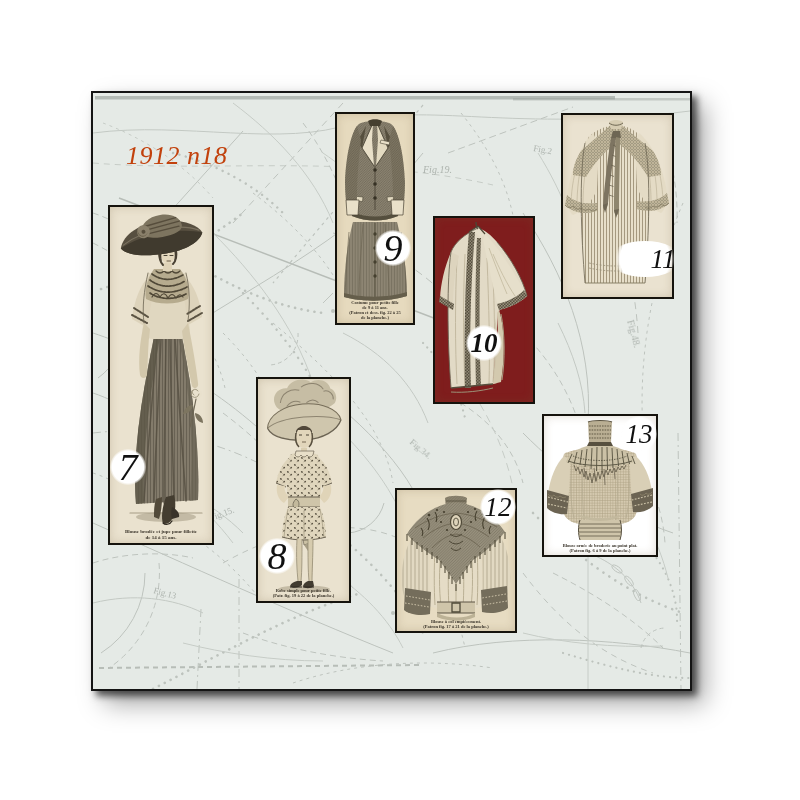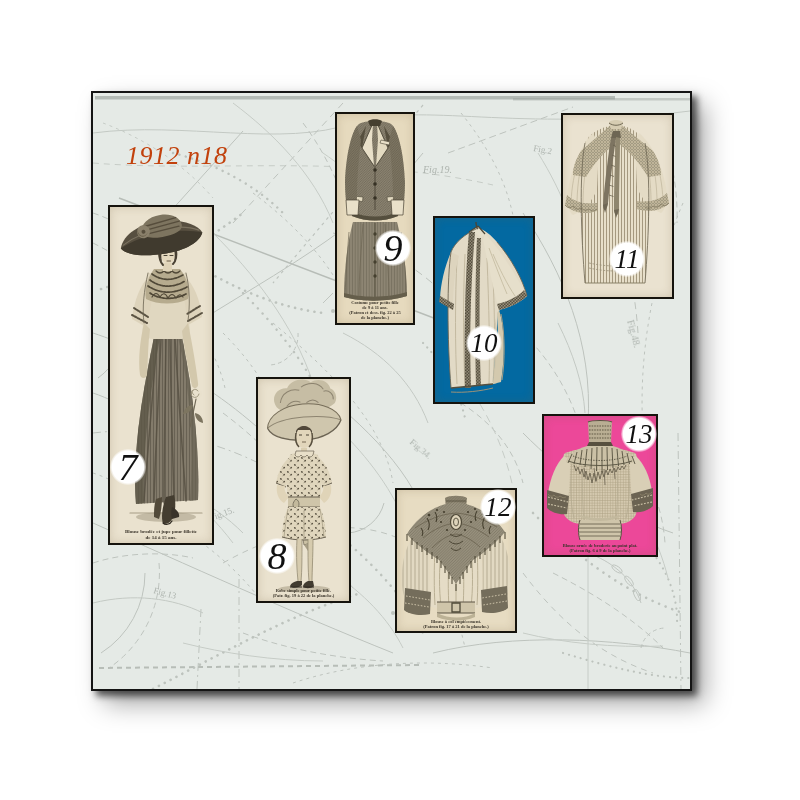--- a/index.html
+++ b/index.html
@@ -269,21 +269,21 @@
 
     <div class="cap" style="bottom:3px;font-size:4.5px;">Costume pour petite fille<br>de 9 à 11 ans.<br>(Patron et dess. fig. 22 à 25<br>de la planche.)</div>
 
     <div class="badge" style="left:38px;top:116px;width:36px;height:36px;">
         <svg width="36" height="36" viewBox="0 0 36 36">
           <text x="18" y="18" text-anchor="middle" dominant-baseline="central" font-family="Liberation Serif, serif" font-style="italic" font-size="38" fill="#101010">9</text>
         </svg>
       </div>
   </div>
 
-  <div class="panel" id="p10" style="left:340px;top:123px;width:102px;height:188px;background:#0369a1;">
+  <div class="panel" id="p10" style="left:340px;top:123px;width:102px;height:188px;background:#7f1d1d;font-weight:bold;">
     <svg viewBox="0 0 98 184" width="98" height="184">
       <defs>
         <pattern id="chk10" width="3" height="3" patternUnits="userSpaceOnUse">
             <rect width="1.5" height="1.5" fill="#ded5bd"></rect>
             <rect x="1.5" y="1.5" width="1.5" height="1.5" fill="#ded5bd"></rect>
           </pattern>
       </defs>
       <g id="art10">
 
         <path d="M43,10 C30,16 20,24 16,34 C12,60 12,120 16,170 L58,166 C60,140 62,110 63,95 L66,90 C74,84 86,80 92,78 C88,62 76,40 62,24 C56,17 50,12 43,10 Z" fill="#e2dac6"></path>
@@ -372,21 +372,21 @@
         <path d="M40,90 l5,-2 l-3,10 Z M51,95 l5,-1 l-3,9 Z" fill="#6e6654"></path>
 
         <path d="M26,148 C44,152 62,152 80,148 M26,153 C44,157 62,157 80,153" stroke="#9b927a" stroke-width="0.8" fill="none" stroke-dasharray="2 1.6"></path>
 
         <path d="M22,168 L82,168" stroke="#8a8169" stroke-width="1.1"></path>
 
         <path d="M22,28 C16,60 18,120 22,168 M82,28 C88,60 86,120 82,168" stroke="#6b6351" stroke-width="0.8" fill="none"></path>
       </g>
     </svg>
 
-    <div class="badge" style="left:46px;top:126px;width:36px;height:36px;">
+    <div class="badge" style="left:46px;top:126px;width:36px;height:36px;padding-left:36px;">
         <svg width="36" height="36" viewBox="0 0 36 36">
           <text x="18" y="18" text-anchor="middle" dominant-baseline="central" font-family="Liberation Serif, serif" font-style="italic" font-size="27" fill="#101010">11</text>
         </svg>
       </div>
   </div>
 
   <div class="panel" id="p8" style="left:163px;top:284px;width:95px;height:226px;background:#eae2cf;">
     <svg viewBox="0 0 91 222" width="91" height="222">
       <defs>
         <pattern id="spr8" width="7" height="7" patternUnits="userSpaceOnUse">
@@ -526,21 +526,21 @@
 
     <div class="cap" style="bottom:2px;font-size:4.5px;">Blouse à col empiècement.<br>(Patron fig. 17 à 21 de la planche.)</div>
 
     <div class="badge" style="left:83px;top:-1px;width:36px;height:36px;justify-content:flex-end;">
         <svg width="36" height="36" viewBox="0 0 36 36">
           <text x="18" y="18" text-anchor="middle" dominant-baseline="central" font-family="Liberation Serif, serif" font-style="italic" font-size="27" fill="#101010">12</text>
         </svg>
       </div>
   </div>
 
-  <div class="panel" id="p13" style="left:449px;top:321px;width:116px;height:143px;background:#ec4899;">
+  <div class="panel" id="p13" style="left:449px;top:321px;width:116px;height:143px;background:#ffffff;">
     <svg viewBox="0 0 112 139" width="112" height="139">
       <defs>
         <pattern id="mesh13" width="2.6" height="2.6" patternUnits="userSpaceOnUse">
             <path d="M0,1.3 H2.6 M1.3,0 V2.6" stroke="#ab9f82" stroke-width="0.45"></path>
           </pattern>
       </defs>
       <g id="art13">
 
         <path d="M20,38 C32,30 80,30 92,38 C96,58 96,80 92,98 C90,104 82,108 74,108 L38,108 C30,108 22,104 20,98 C16,80 16,58 20,38 Z" fill="#d5cab0"></path>
         <path d="M20,38 C32,30 80,30 92,38 C96,58 96,80 92,98 C90,104 82,108 74,108 L38,108 C30,108 22,104 20,98 C16,80 16,58 20,38 Z" fill="url(#mesh13)"></path>

